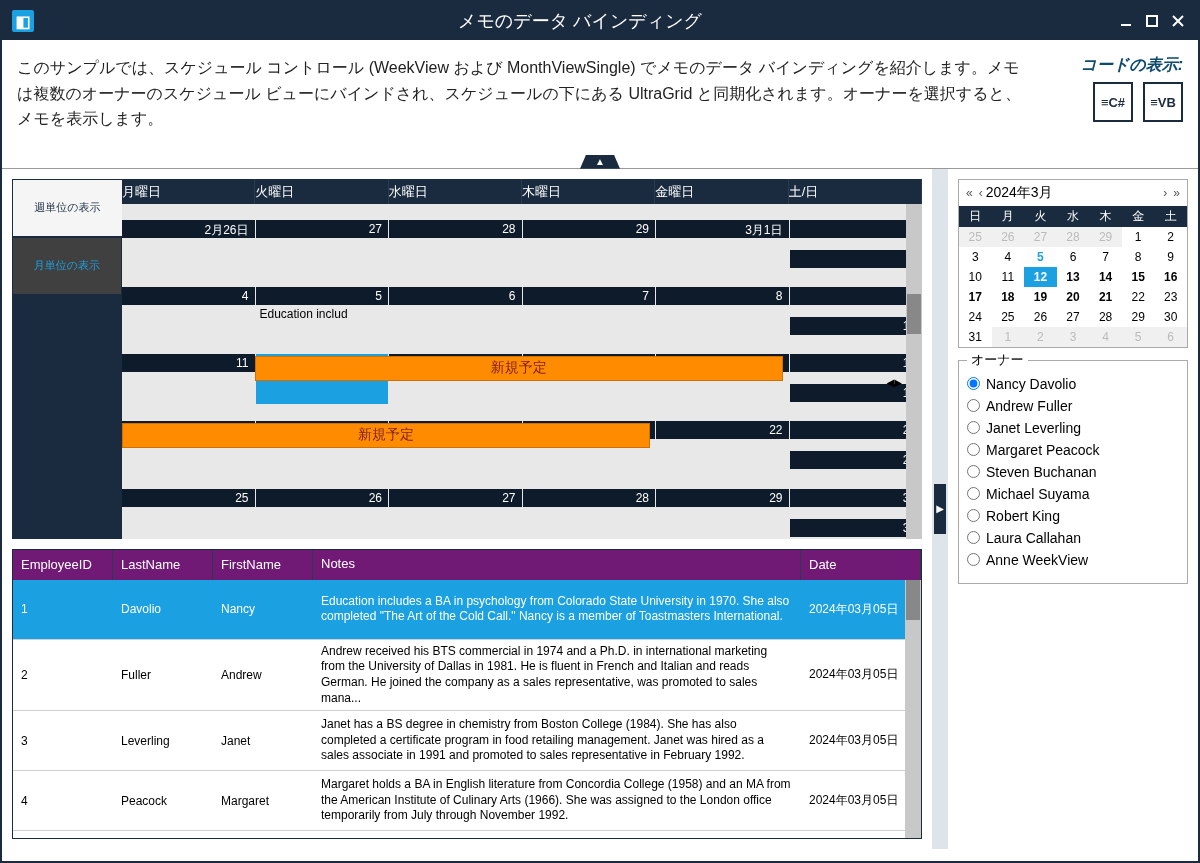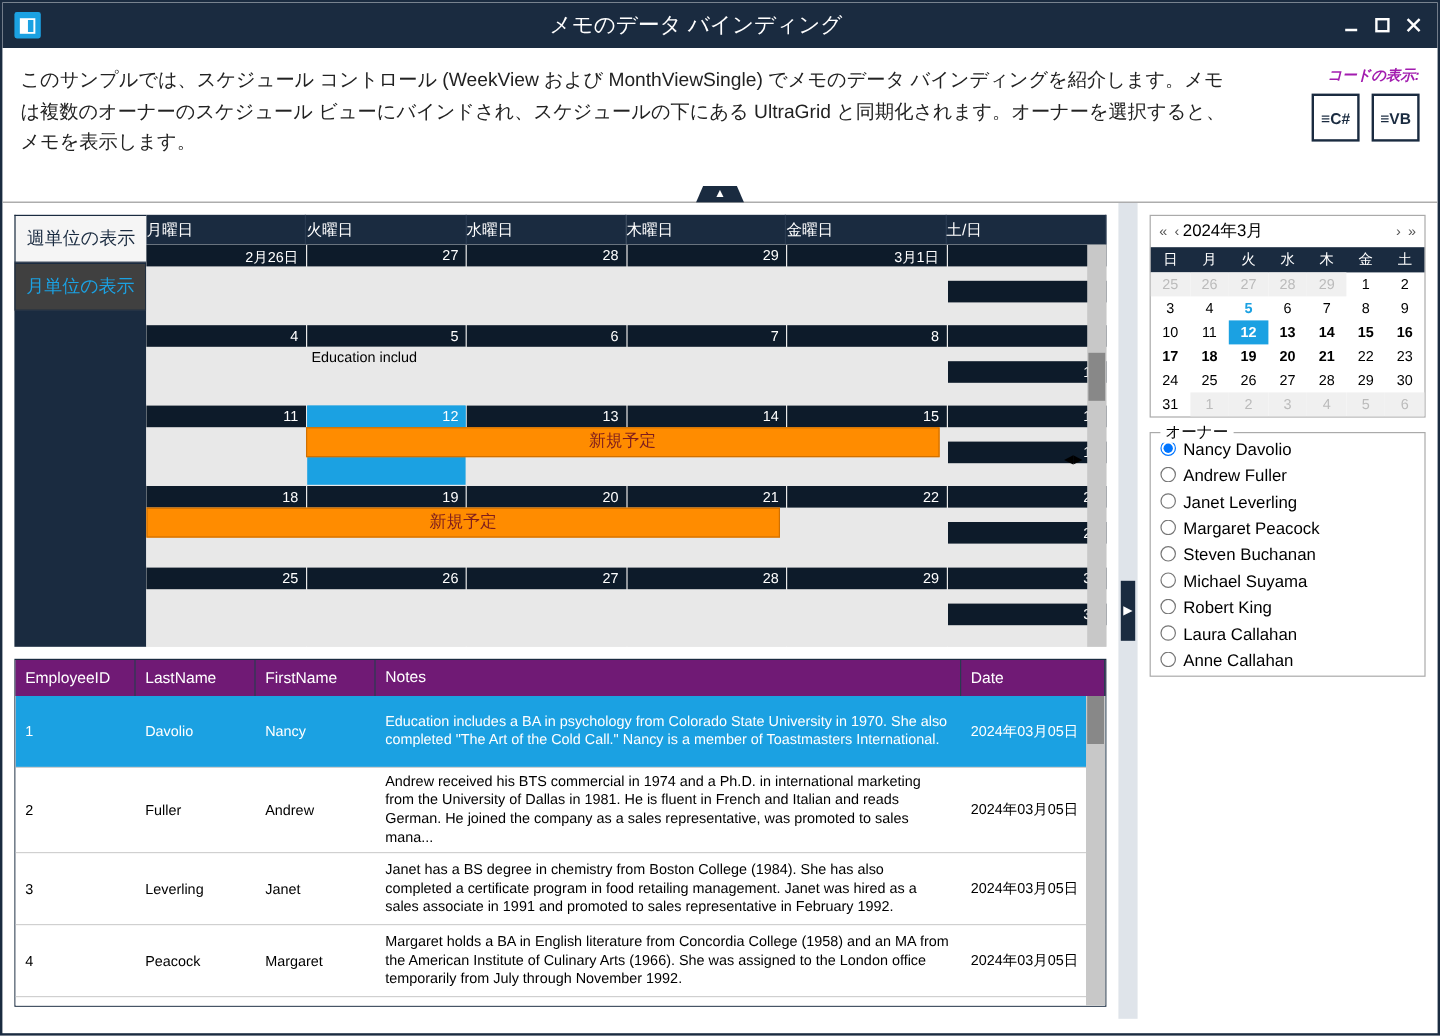--- a/index.html
+++ b/index.html
@@ -7,42 +7,42 @@
 .titlebar { background: #1a2b40; color: #fff; height: 38px; display: flex; align-items: center; padding: 0 10px; }
 .titlebar .app-icon { width: 22px; height: 22px; background: #1ba1e2; color: #fff; display: flex; align-items: center; justify-content: center; font-weight: bold; border-radius: 2px; margin-right: 10px; font-size: 16px; }
 .titlebar .title { flex: 1; text-align: center; font-size: 18px; }
 .titlebar .win-btns { display: flex; gap: 6px; }
 .titlebar .win-btn { width: 20px; height: 20px; display: flex; align-items: center; justify-content: center; cursor: pointer; }
 .win-btn svg { stroke: #fff; fill: none; stroke-width: 2; }
 
 .desc-row { display: flex; align-items: flex-start; padding: 15px 15px 36px 15px; border-bottom: 1px solid #999; position: relative; }
 .desc-text { flex: 1; font-size: 16px; color: #222; line-height: 1.6; }
 .code-col { width: 150px; text-align: right; }
-.code-label { font-size: 12px; font-weight: bold; font-style: italic; color: #a21caf; margin-bottom: 6px; }
+.code-label { font-size: 16px; font-weight: bold; font-style: italic; color: #0c4a6e; margin-bottom: 6px; }
 .code-btns { display: flex; gap: 10px; justify-content: flex-end; }
 .code-btn { width: 40px; height: 40px; border: 2px solid #1a2b40; display: flex; align-items: center; justify-content: center; color: #1a2b40; font-weight: bold; font-size: 13px; cursor: pointer; }
 .collapse-tab { position: absolute; bottom: -1px; left: 50%; transform: translateX(-50%); width: 40px; height: 14px; background: #1a2b40; color: #fff; display: flex; align-items: center; justify-content: center; font-size: 10px; cursor: pointer; clip-path: polygon(15% 0, 85% 0, 100% 100%, 0 100%); }
 
 .main { display: flex; height: 680px; }
 .left-pane { flex: 1; padding: 10px; display: flex; flex-direction: column; gap: 10px; }
 .right-splitter { width: 16px; background: #dfe4ea; display: flex; align-items: center; justify-content: center; cursor: ew-resize; }
 .right-splitter .handle { width: 12px; height: 50px; background: #1a2b40; color: #fff; display: flex; align-items: center; justify-content: center; font-size: 10px; }
 .right-pane { width: 250px; padding: 10px; }
 
 .cal-wrap { display: flex; height: 360px; }
 .cal-tabs { width: 110px; display: flex; flex-direction: column; }
-.cal-tab { height: 40px; display: flex; align-items: center; justify-content: center; font-size: 15px; border: 1px solid #1a2b40; cursor: pointer; }
+.cal-tab { height: 58px; display: flex; align-items: center; justify-content: center; font-size: 11px; border: 1px solid #1a2b40; cursor: pointer; }
 .cal-tab.active { background: #f5f5f5; color: #1a2b40; border-right: none; }
 .cal-tab.inactive { background: #404040; color: #1ba1e2; text-align: center; }
 .cal-tab-fill { flex: 1; background: #1a2b40; }
 .cal-grid { flex: 1; display: flex; flex-direction: column; position: relative; }
 .cal-dow-row { display: flex; height: 25px; }
 .cal-dow { flex: 1; background: #1a2b40; color: #fff; text-align: left; line-height: 25px; font-size: 13px; border-right: 1px solid #2a3b50; }
 .cal-body { flex: 1; display: grid; grid-template-columns: repeat(6, 1fr); grid-auto-rows: 1fr; background: #e8e8e8; gap: 1px; }
-.cal-cell { position: relative; background: #e8e8e8; }
+.cal-cell { position: relative; background: #e8e8e8; margin-top: 16px; }
 .cal-date-bar { background: #0d1b2a; color: #fff; font-size: 12px; text-align: right; padding: 2px 6px; height: 18px; }
 .cal-note { background: #e8e8e8; color: #000; font-size: 12px; padding: 2px 4px; white-space: nowrap; overflow: hidden; }
 .cal-cell.selected { background: #1ba1e2; }
 .cal-cell.selected .cal-date-bar { background: #1ba1e2; color: #fff; }
 .cal-scroll { position: absolute; right: 0; top: 25px; bottom: 0; width: 16px; background: #c8c8c8; }
 .cal-scroll .thumb { position: absolute; left: 1px; right: 1px; top: 90px; height: 40px; background: #888; }
 .appt-orange { position: absolute; background: #ff8c00; color: #7f1d1d; display: flex; align-items: center; justify-content: center; font-size: 14px; z-index: 5; height: 25px; border: 1px solid #d07000; }
 .arrow-marker { position: absolute; font-size: 10px; color: #000; }
 
 .grid-wrap { flex: 1; position: relative; border: 1px solid #1a2b40; display: flex; flex-direction: column; min-height: 280px; }
@@ -66,21 +66,21 @@
 .mini-cal-header .title { flex: 1; text-align: left; font-size: 14px; }
 .mini-cal-dow { display: grid; grid-template-columns: repeat(7, 1fr); background: #1a2b40; color: #fff; }
 .mini-cal-dow > div { text-align: center; font-size: 12px; padding: 2px 0; }
 .mini-cal-grid { display: grid; grid-template-columns: repeat(7, 1fr); }
 .mini-cal-grid > div { text-align: center; font-size: 12px; padding: 3px 0; cursor: pointer; }
 .mini-cal-grid > div.other { color: #bbb; background: #f0f0f0; }
 .mini-cal-grid > div.today { color: #1ba1e2; font-weight: bold; }
 .mini-cal-grid > div.selected { background: #1ba1e2; color: #fff; font-weight: bold; }
 .mini-cal-grid > div.bold { font-weight: bold; }
 
-.owner-box { border: 1px solid #aaa; padding: 2px 8px; position: relative; }
+.owner-box { border: 1px solid #aaa; padding: 12px 8px; position: relative; }
 .owner-box .legend { position: absolute; top: -10px; left: 8px; background: #fff; padding: 0 4px; font-size: 13px; }
 .owner-item { display: flex; align-items: center; padding: 3px 0; cursor: pointer; }
 .owner-item input { margin-right: 6px; }
 .owner-item label { font-size: 14px; }
 </style>
 </head>
 <body>
 
 <div class="titlebar">
   <div class="app-icon">◧</div>
@@ -385,18 +385,18 @@
           <div class="owner-item">
             <input type="radio" name="owner" style="">
             <label>Robert King</label>
           </div>
           <div class="owner-item">
             <input type="radio" name="owner" style="">
             <label>Laura Callahan</label>
           </div>
           <div class="owner-item">
             <input type="radio" name="owner" style="">
-            <label>Anne Callahan</label>
+            <label>Anne WeekView</label>
           </div>
         </div>
     </div>
   </div>
 </div>
 
 </body></html>

